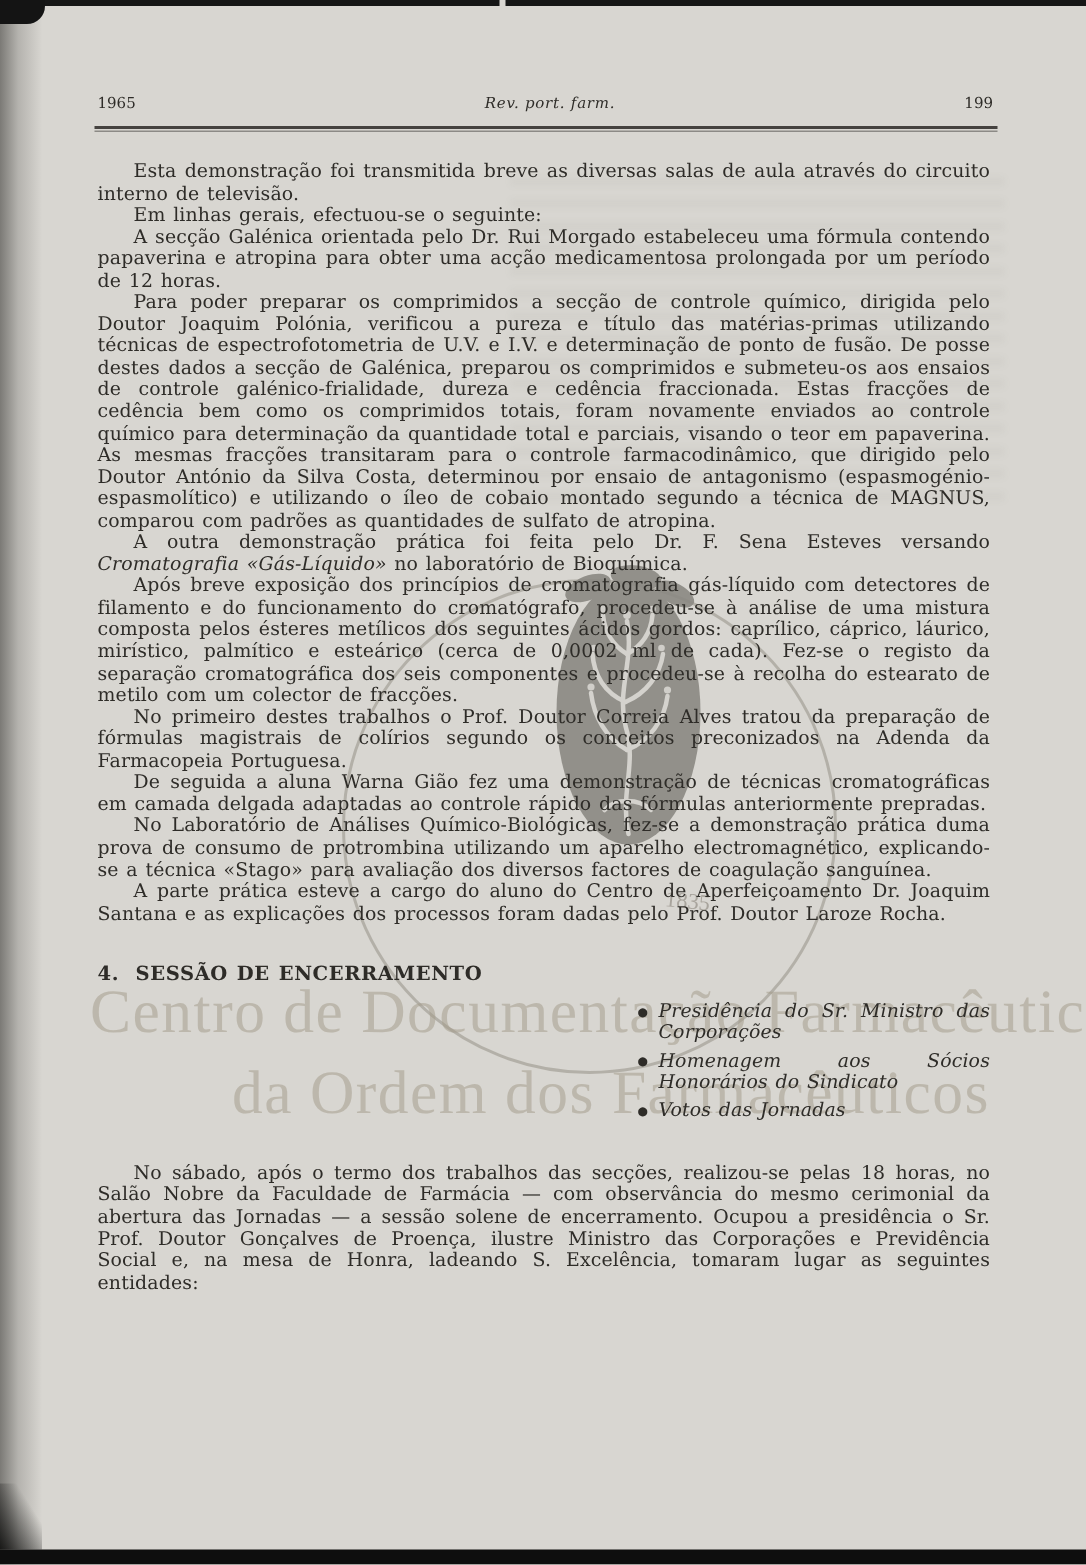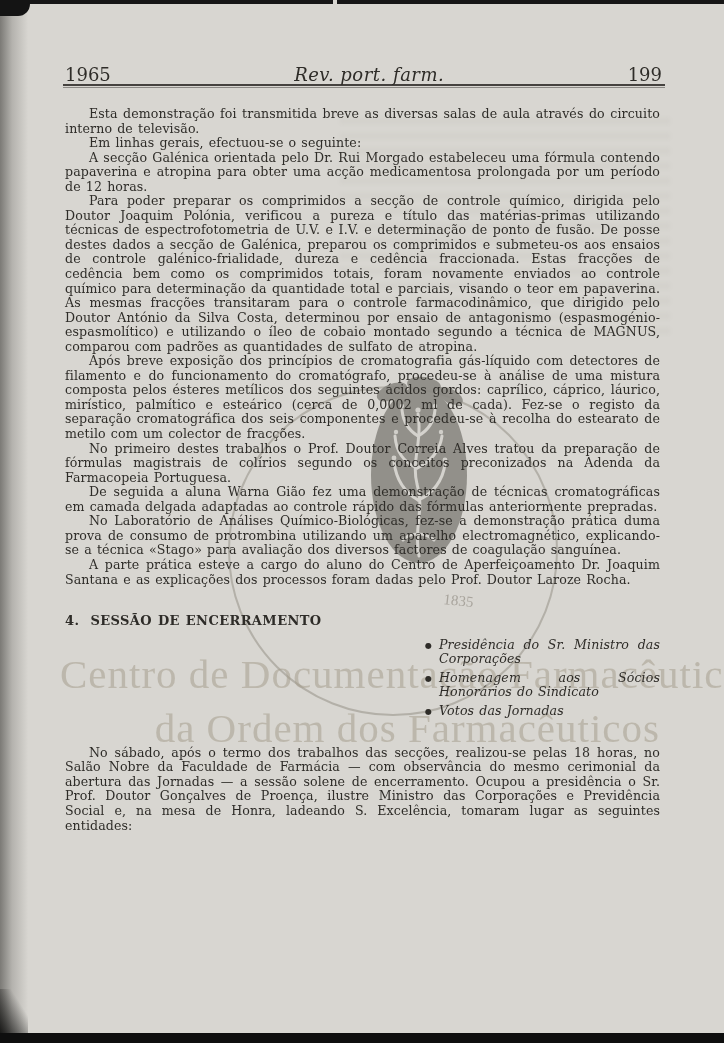--- a/index.html
+++ b/index.html
@@ -22,21 +22,21 @@
     background:repeating-linear-gradient(to bottom, rgba(110,108,100,0.10) 0 6px, rgba(110,108,100,0) 6px 15px);
     filter:blur(2px);opacity:.5;}
   
   .wm-layer{position:absolute;inset:0;z-index:1;pointer-events:none;}
   .wm-text{position:absolute;font-family:"Liberation Serif", serif;
     color:rgba(163,155,139,0.52);white-space:nowrap;letter-spacing:1px;}
   .wm-line1{left:60px;top:650px;font-size:41px;}
   .wm-line2{left:65px;top:704px;width:595px;text-align:right;font-size:41px;}
   
   .header{position:absolute;left:65px;top:64px;width:597px;display:flex;
-    justify-content:space-between;align-items:baseline;font-size:18px;z-index:2;}
+    justify-content:space-between;align-items:baseline;font-size:10px;z-index:2;}
   .journal{font-style:italic;letter-spacing:.5px;}
   .rule{position:absolute;left:63px;top:84px;width:602px;height:3px;z-index:2;}
   .rule .r1{height:2px;background:rgba(48,46,42,0.88);}
   .rule .r2{height:1px;margin-top:1px;background:rgba(48,46,42,0.45);}
   
   .content{position:absolute;left:65px;top:107px;width:595px;z-index:2;
     font-size:12.6px;line-height:14.55px;text-align:justify;
     word-spacing:1px;letter-spacing:.1px;
     -webkit-hyphens:auto;hyphens:auto;}
   .content p.para{margin:0;text-indent:24px;}
@@ -99,20 +99,21 @@
   <div class="r1"></div>
   <div class="r2"></div>
 </div>
 
 <div class="content">
   <div id="paragraphs-main">
       <p class="para"><span>Esta demonstração foi transmitida breve as diversas salas de aula através do circuito interno de televisão.</span></p>
       <p class="para"><span>Em linhas gerais, efectuou-se o seguinte:</span></p>
       <p class="para"><span>A secção Galénica orientada pelo Dr. Rui Morgado estabeleceu uma fórmula contendo papaverina e atropina para obter uma acção medicamentosa prolongada por um período de 12 horas.</span></p>
       <p class="para"><span>Para poder preparar os comprimidos a secção de controle químico, dirigida pelo Doutor Joaquim Polónia, verificou a pureza e título das matérias-primas utilizando técnicas de espectrofotometria de U.V. e I.V. e determinação de ponto de fusão. De posse destes dados a secção de Galénica, preparou os comprimidos e submeteu-os aos ensaios de controle galénico-frialidade, dureza e cedência fraccionada. Estas fracções de cedência bem como os comprimidos totais, foram novamente enviados ao controle químico para determinação da quantidade total e parciais, visando o teor em papaverina. As mesmas fracções transitaram para o controle farmacodinâmico, que dirigido pelo Doutor António da Silva Costa, determinou por ensaio de antagonismo (espasmogénio-espasmolítico) e utilizando o íleo de cobaio montado segundo a técnica de MAGNUS, comparou com padrões as quantidades de sulfato de atropina.</span></p>
+      <p class="para"><span>A outra demonstração prática foi feita pelo Dr. F. Sena Esteves versando </span><i>Cromatografia «Gás-Líquido»</i><span> no laboratório de Bioquímica.</span></p>
       <p class="para"><span>Após breve exposição dos princípios de cromatografia gás-líquido com detectores de filamento e do funcionamento do cromatógrafo, procedeu-se à análise de uma mistura composta pelos ésteres metílicos dos seguintes ácidos gordos: caprílico, cáprico, láurico, mirístico, palmítico e esteárico (cerca de 0,0002 ml de cada). Fez-se o registo da separação cromatográfica dos seis componentes e procedeu-se à recolha do estearato de metilo com um colector de fracções.</span></p>
       <p class="para"><span>No primeiro destes trabalhos o Prof. Doutor Correia Alves tratou da preparação de fórmulas magistrais de colírios segundo os conceitos preconizados na Adenda da Farmacopeia Portuguesa.</span></p>
       <p class="para"><span>De seguida a aluna Warna Gião fez uma demonstração de técnicas cromatográficas em camada delgada adaptadas ao controle rápido das fórmulas anteriormente prepradas.</span></p>
       <p class="para"><span>No Laboratório de Análises Químico-Biológicas, fez-se a demonstração prática duma prova de consumo de protrombina utilizando um aparelho electromagnético, explicando-se a técnica «Stago» para avaliação dos diversos factores de coagulação sanguínea.</span></p>
       <p class="para"><span>A parte prática esteve a cargo do aluno do Centro de Aperfeiçoamento Dr. Joaquim Santana e as explicações dos processos foram dadas pelo Prof. Doutor Laroze Rocha.</span></p>
     </div>
 
   <div class="section-head">
     <span>4.</span>
     <span>SESSÃO DE ENCERRAMENTO</span>

